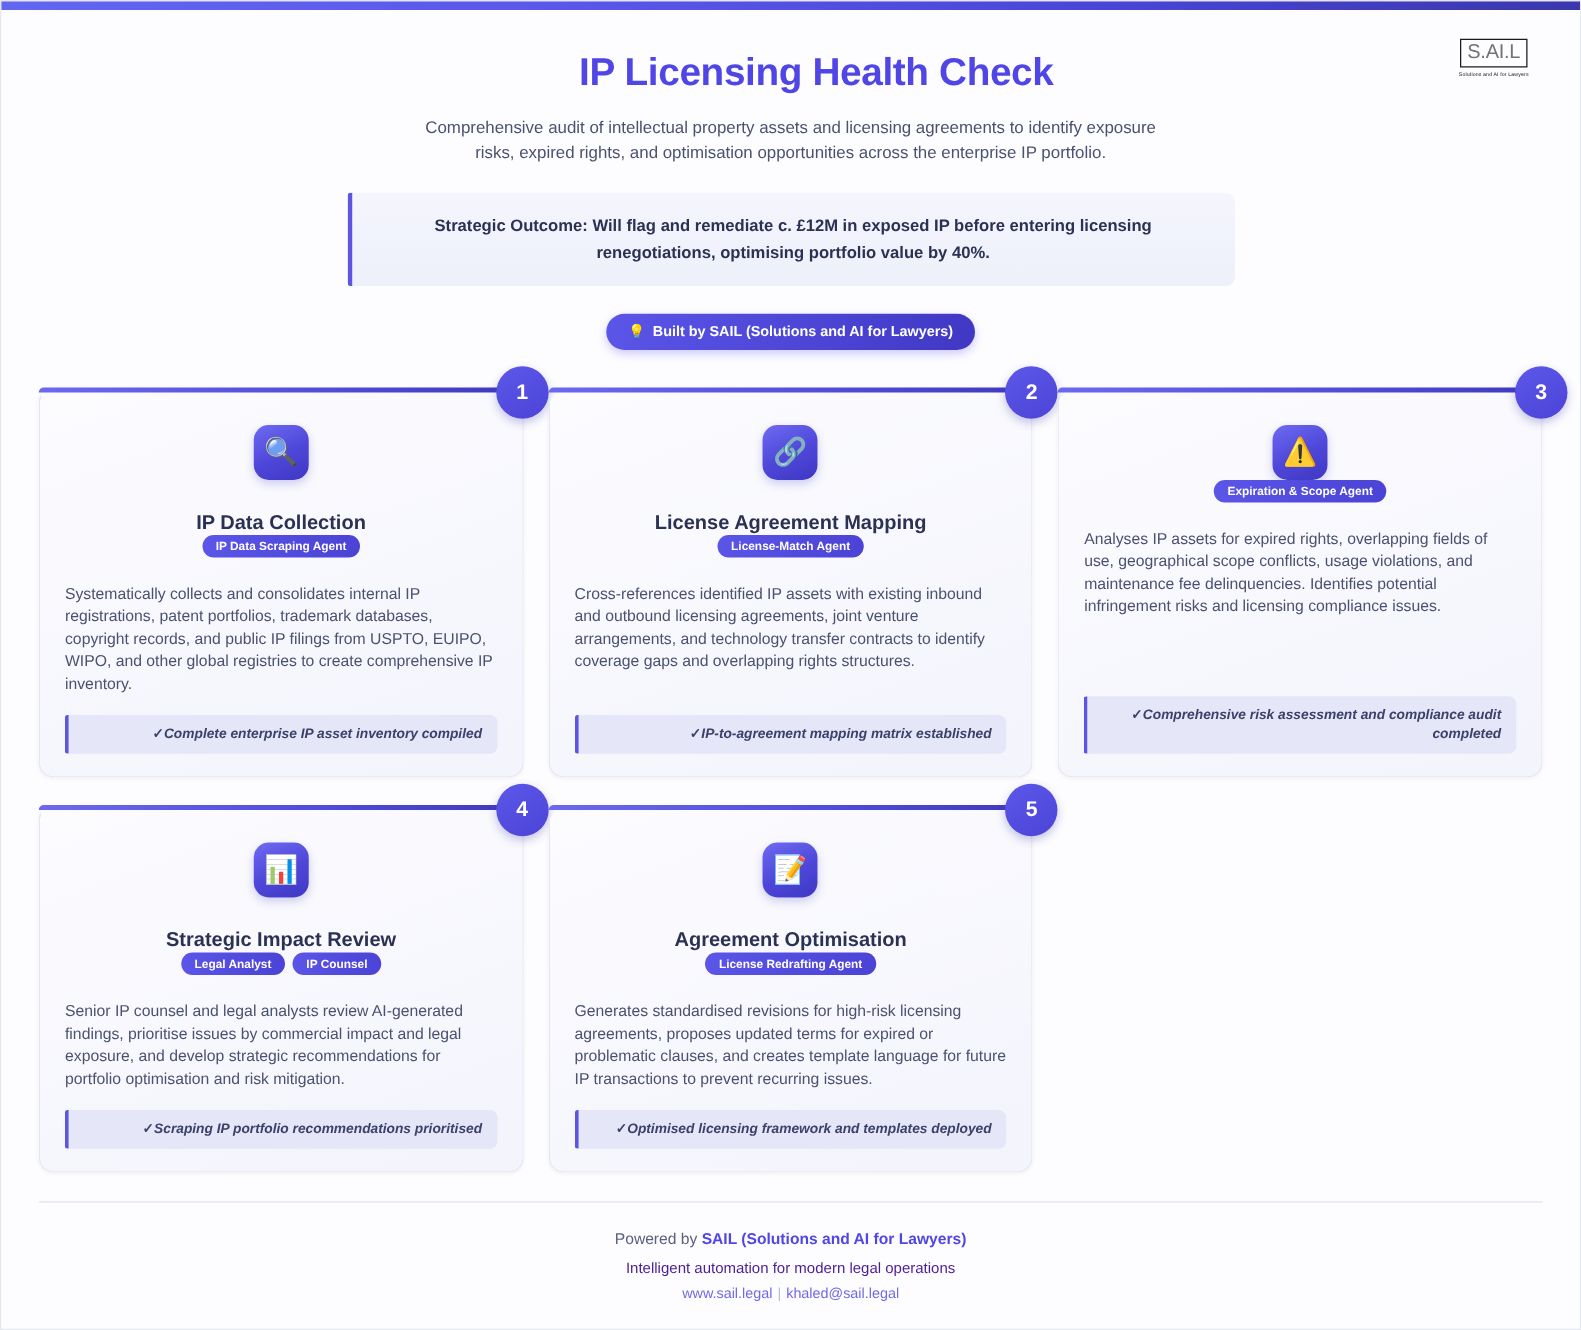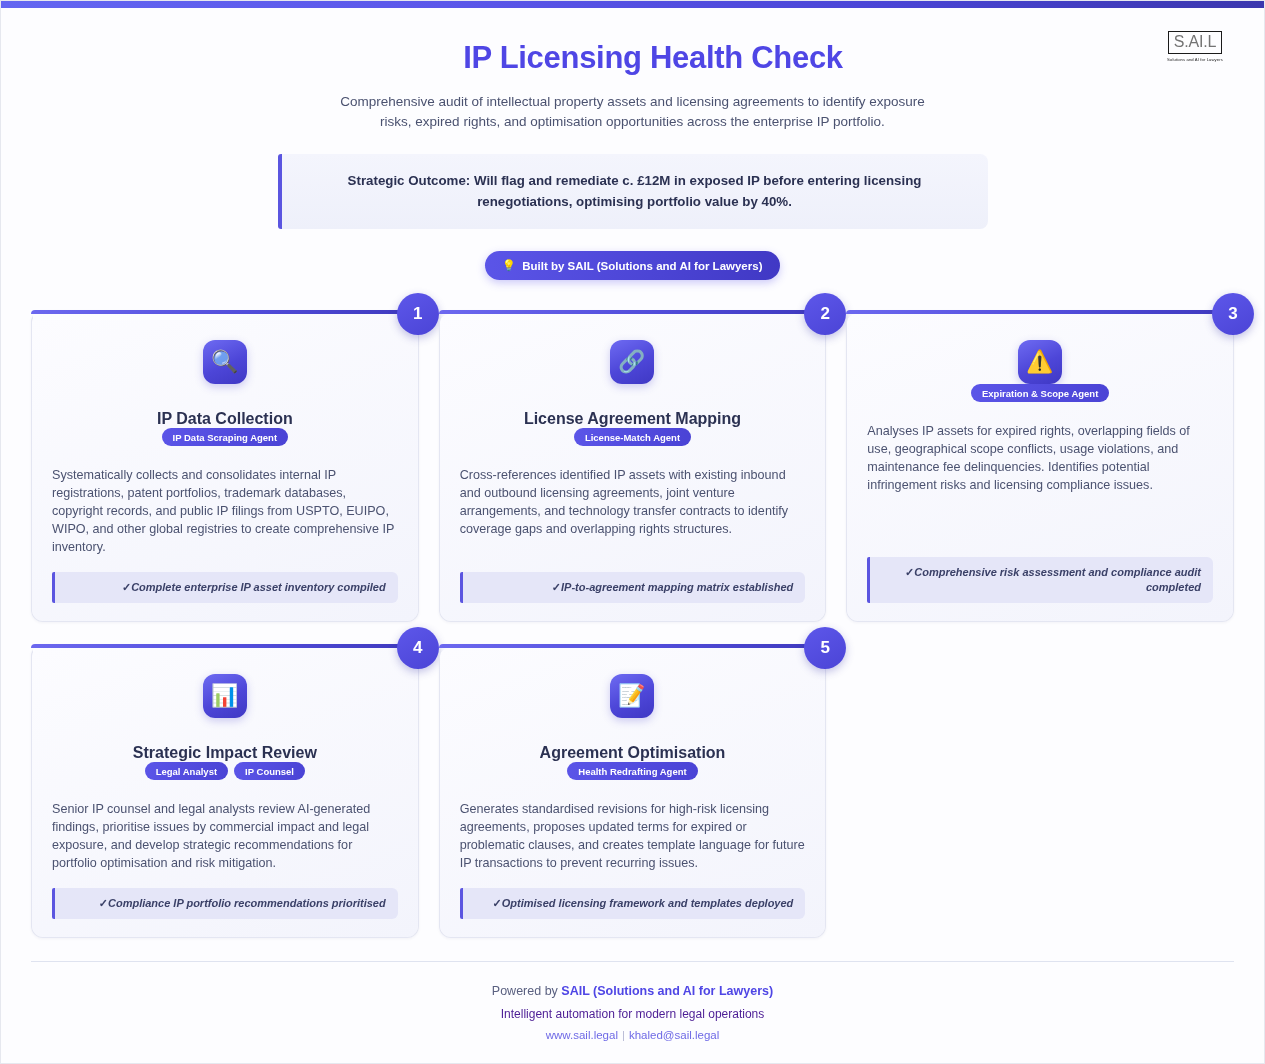--- a/index.html
+++ b/index.html
@@ -304,30 +304,30 @@
     <div class="card">
       <div class="card-num">4</div>
       <div class="icon-tile">📊</div>
       <div class="card-title">Strategic Impact Review</div>
       <div class="tags">
         <span class="tag">Legal Analyst</span>
         <span class="tag">IP Counsel</span>
       </div>
       <div class="card-desc">Senior IP counsel and legal analysts review AI-generated findings, prioritise issues by commercial impact and legal exposure, and develop strategic recommendations for portfolio optimisation and risk mitigation.</div>
       <div class="outcome-strip">
-        <span class="check">✓</span><span>Compliance IP portfolio recommendations prioritised</span>
+        <span class="check">✓</span><span>Scraping IP portfolio recommendations prioritised</span>
       </div>
     </div>
 
     <div class="card">
       <div class="card-num">5</div>
       <div class="icon-tile">📝</div>
       <div class="card-title">Agreement Optimisation</div>
       <div class="tags">
-        <span class="tag">Health Redrafting Agent</span>
+        <span class="tag">License Redrafting Agent</span>
       </div>
       <div class="card-desc">Generates standardised revisions for high-risk licensing agreements, proposes updated terms for expired or problematic clauses, and creates template language for future IP transactions to prevent recurring issues.</div>
       <div class="outcome-strip">
         <span class="check">✓</span><span>Optimised licensing framework and templates deployed</span>
       </div>
     </div>
 
   </div>
 
   <div class="footer">

